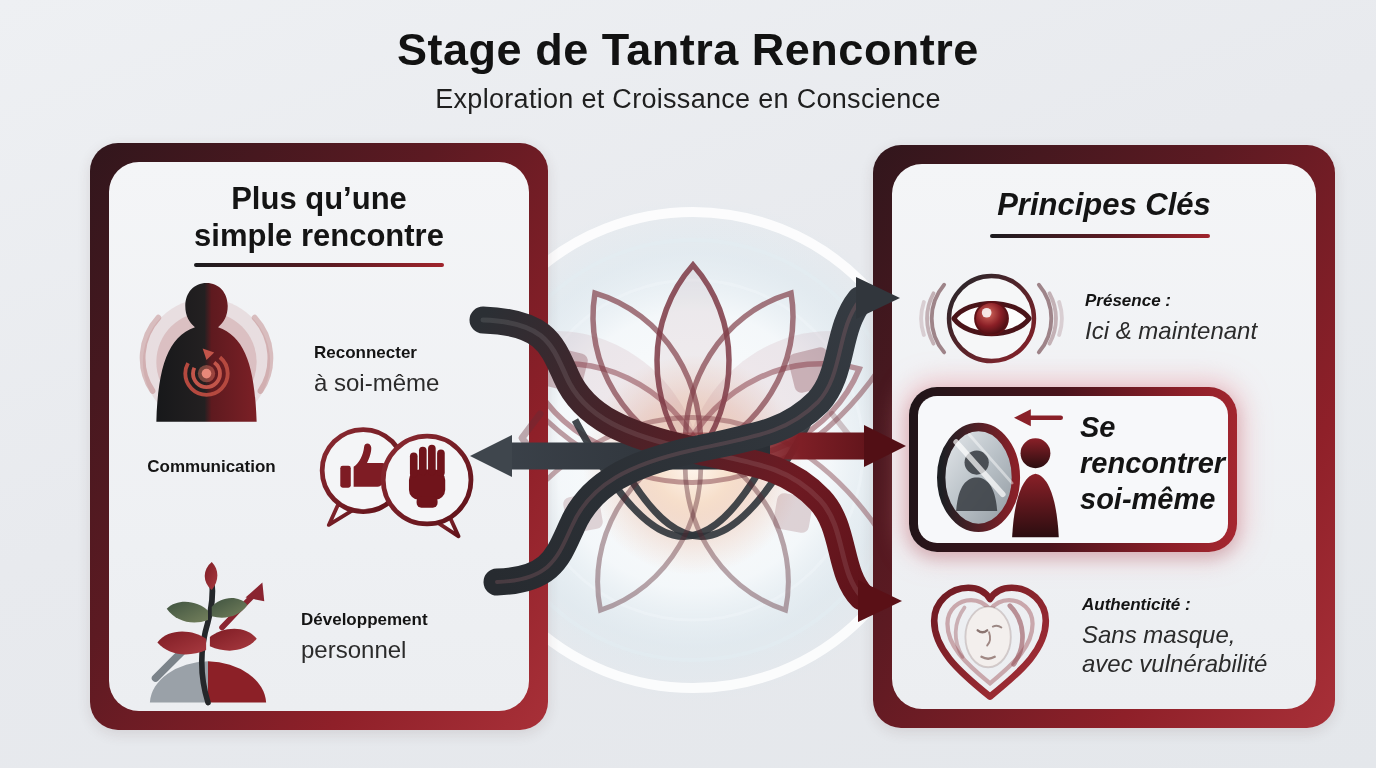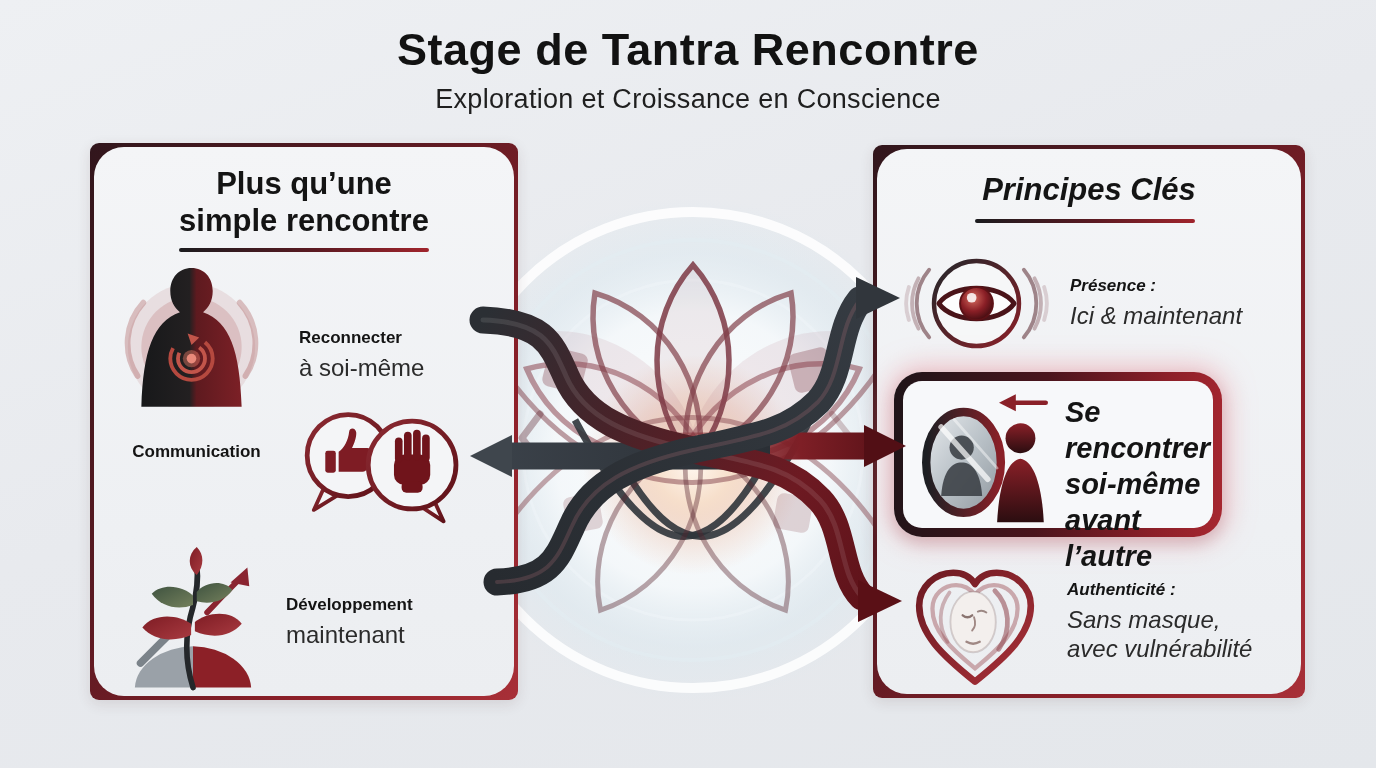--- a/index.html
+++ b/index.html
@@ -6,21 +6,21 @@
   .stage{
     position:relative;width:1376px;height:768px;overflow:hidden;
     background:linear-gradient(160deg,#eef0f3 0%,#e8eaee 45%,#e4e7eb 100%);
     font-family:"Liberation Sans","DejaVu Sans",sans-serif;color:#161616;
   }
   .abs{position:absolute;}
   
   .title{left:0;top:24px;width:100%;text-align:center;font-size:45px;font-weight:700;letter-spacing:.5px;color:#121212;}
   .subtitle{left:0;top:84px;width:100%;text-align:center;font-size:27px;font-weight:400;color:#1f1f1f;letter-spacing:.3px;}
   
-  .panel{border-radius:9px;padding:4px;z-index:1;
+  .panel{border-radius:28px;padding:19px;z-index:1;
     background:linear-gradient(125deg,#31161c 0%,#5c1a22 40%,#8f2029 75%,#a83038 100%);
     box-shadow:0 4px 14px rgba(70,40,45,.12);}
   .panel-inner{width:100%;height:100%;border-radius:30px;position:relative;
     background:linear-gradient(180deg,#f4f5f7 0%,#eef0f3 70%,#ecEEF1 100%);
     background:linear-gradient(180deg,#f4f5f7 0%,#eef0f3 70%,#eceef1 100%);box-sizing:border-box;}
   .left-panel{left:90px;top:143px;width:420px;height:549px;}
   .right-panel{left:873px;top:145px;width:424px;height:545px;font-style:italic;}
   .panel-heading{width:100%;text-align:center;font-size:31px;font-weight:700;line-height:37px;color:#141414;}
   .underline-bar{height:4px;border-radius:2px;background:linear-gradient(90deg,#1b1b1e 0%,#5c1a22 55%,#a0242c 100%);}
   .item-bold{font-size:17px;font-weight:700;color:#141414;line-height:30px;}
@@ -166,21 +166,21 @@
         <polygon points="138,24 140,44 120,40" fill="#8a2430"></polygon>
         <path d="M80,152 C70,120 72,92 80,66 C84,50 86,38 84,22" stroke="#24272a" stroke-width="6" fill="none" stroke-linecap="round"></path>
         <path d="M78,96 C60,104 38,102 26,88 C38,72 64,74 78,84 Z" fill="url(#leafR)"></path>
         <path d="M80,64 C64,70 46,66 36,52 C48,40 70,44 80,54 Z" fill="url(#leafG)"></path>
         <path d="M82,92 C100,100 120,98 132,84 C120,68 94,72 82,82 Z" fill="url(#leafR)"></path>
         <path d="M84,60 C98,64 114,60 122,48 C112,36 92,40 84,50 Z" fill="url(#leafG)"></path>
         <path d="M84,24 C92,14 92,2 84,-6 C74,2 74,16 84,24 Z" transform="translate(0,8)" fill="url(#leafR)"></path>
       </svg>
       <div class="abs" style="left:192px;top:443px;">
         <div class="item-bold">Développement</div>
-        <div class="item-regular">maintenant</div>
+        <div class="item-regular">personnel</div>
       </div>
     </div>
   </div>
 
   <div class="abs panel right-panel">
     <div class="panel-inner">
       <div class="abs panel-heading" style="top:22px;left:0;">Principes Clés</div>
       <div class="abs underline-bar" style="top:70px;left:98px;width:220px;"></div>
 
       <svg class="abs" style="left:27px;top:98px;" width="145" height="114" viewBox="0 0 150 115">
@@ -237,21 +237,20 @@
             <circle cx="50" cy="66" r="13" fill="#3a3f44" opacity=".88"></circle>
             <path d="M28,118 C30,90 40,82 50,82 C60,82 70,90 72,118 Z" fill="#3a3f44" opacity=".88"></path>
             <path d="M28,44 L78,100" stroke="rgba(255,255,255,.7)" stroke-width="6" stroke-linecap="round"></path>
             <path d="M42,36 L88,88" stroke="rgba(255,255,255,.45)" stroke-width="3" stroke-linecap="round"></path>
             <circle cx="113" cy="56" r="16" fill="url(#personGrad)"></circle>
             <path d="M88,146 C90,106 99,80 113,78 C127,80 136,106 138,146 Z" fill="url(#personGrad)"></path>
           </svg>
           <div class="abs hl-text">
             <div>Se rencontrer</div>
             <div>soi-même</div>
-            <div>avant l’autre</div>
           </div>
         </div>
       </div>
 
       <svg class="abs" style="left:27px;top:402px;" width="142" height="140" viewBox="0 0 150 148">
         <defs>
           <linearGradient id="heartGrad" x1="0" y1="0" x2="1" y2="1">
             <stop offset="0%" stop-color="#6d1a22"></stop>
               <stop offset="100%" stop-color="#a83038"></stop>
           </linearGradient>

